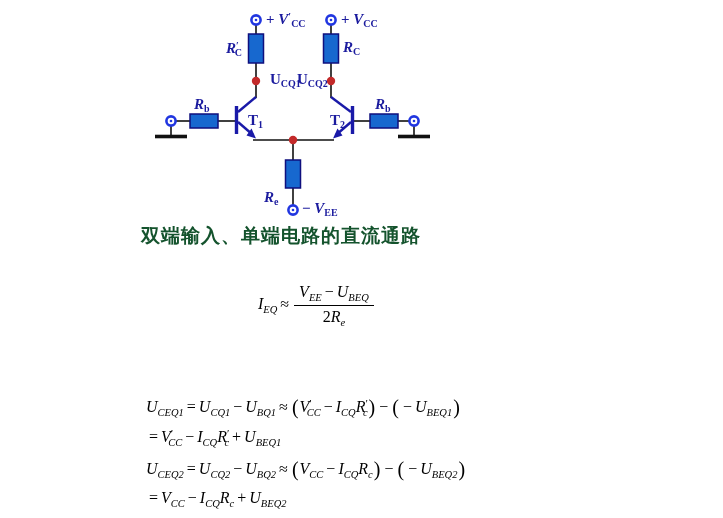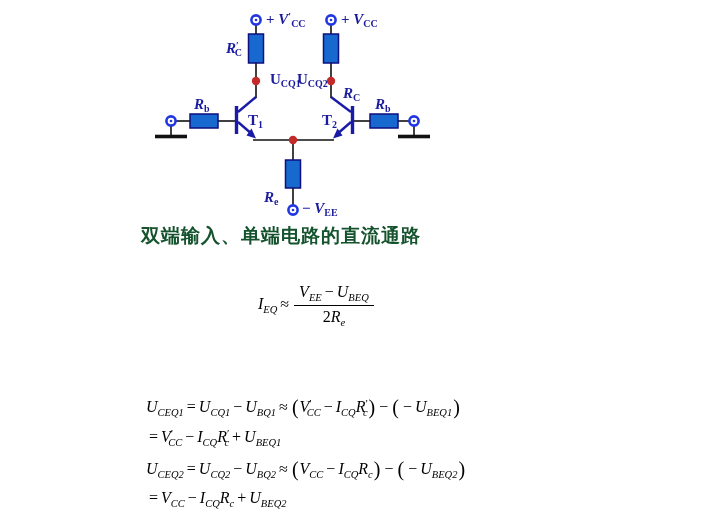--- a/index.html
+++ b/index.html
@@ -104,39 +104,39 @@
 
   <div class="clabel" style="left:266px;top:12px;">
     <span class="pre">+ </span><span class="v">V</span><sup>′</sup><sub>CC</sub>
   </div>
   <div class="clabel" style="left:341px;top:12px;">
     <span class="pre">+ </span><span class="v">V</span><sub>CC</sub>
   </div>
   <div class="clabel" style="left:226px;top:41px;">
     <span class="v">R</span><sup>′</sup><sub style="margin-left:-4px">C</sub>
   </div>
-  <div class="clabel" style="left:343px;top:40px;margin-top:46px;">
+  <div class="clabel" style="left:343px;top:40px;">
     <span class="v">R</span><sub>C</sub>
   </div>
   <div class="clabel" style="left:194px;top:97px;">
     <span class="v">R</span><sub>b</sub>
   </div>
   <div class="clabel" style="left:375px;top:97px;">
     <span class="v">R</span><sub>b</sub>
   </div>
   <div class="clabel rm" style="left:270px;top:72px;">
     <span class="v">U</span><sub>CQ1</sub>
   </div>
   <div class="clabel rm" style="left:297px;top:72px;">
     <span class="v">U</span><sub>CQ2</sub>
   </div>
   <div class="clabel rm" style="left:248px;top:113px;">
     <span class="v">T</span><sub>1</sub>
   </div>
-  <div class="clabel rm" style="left:322px;top:113px;">
+  <div class="clabel rm" style="left:330px;top:113px;">
     <span class="v">T</span><sub>2</sub>
   </div>
   <div class="clabel" style="left:264px;top:166px;margin-top:24px;">
     <span class="v">R</span><sub>e</sub>
   </div>
   <div class="clabel" style="left:302px;top:201px;">
     <span class="pre">− </span><span class="v">V</span><sub>EE</sub>
   </div>
 
   <div class="caption">双端输入、单端电路的直流通路</div>

